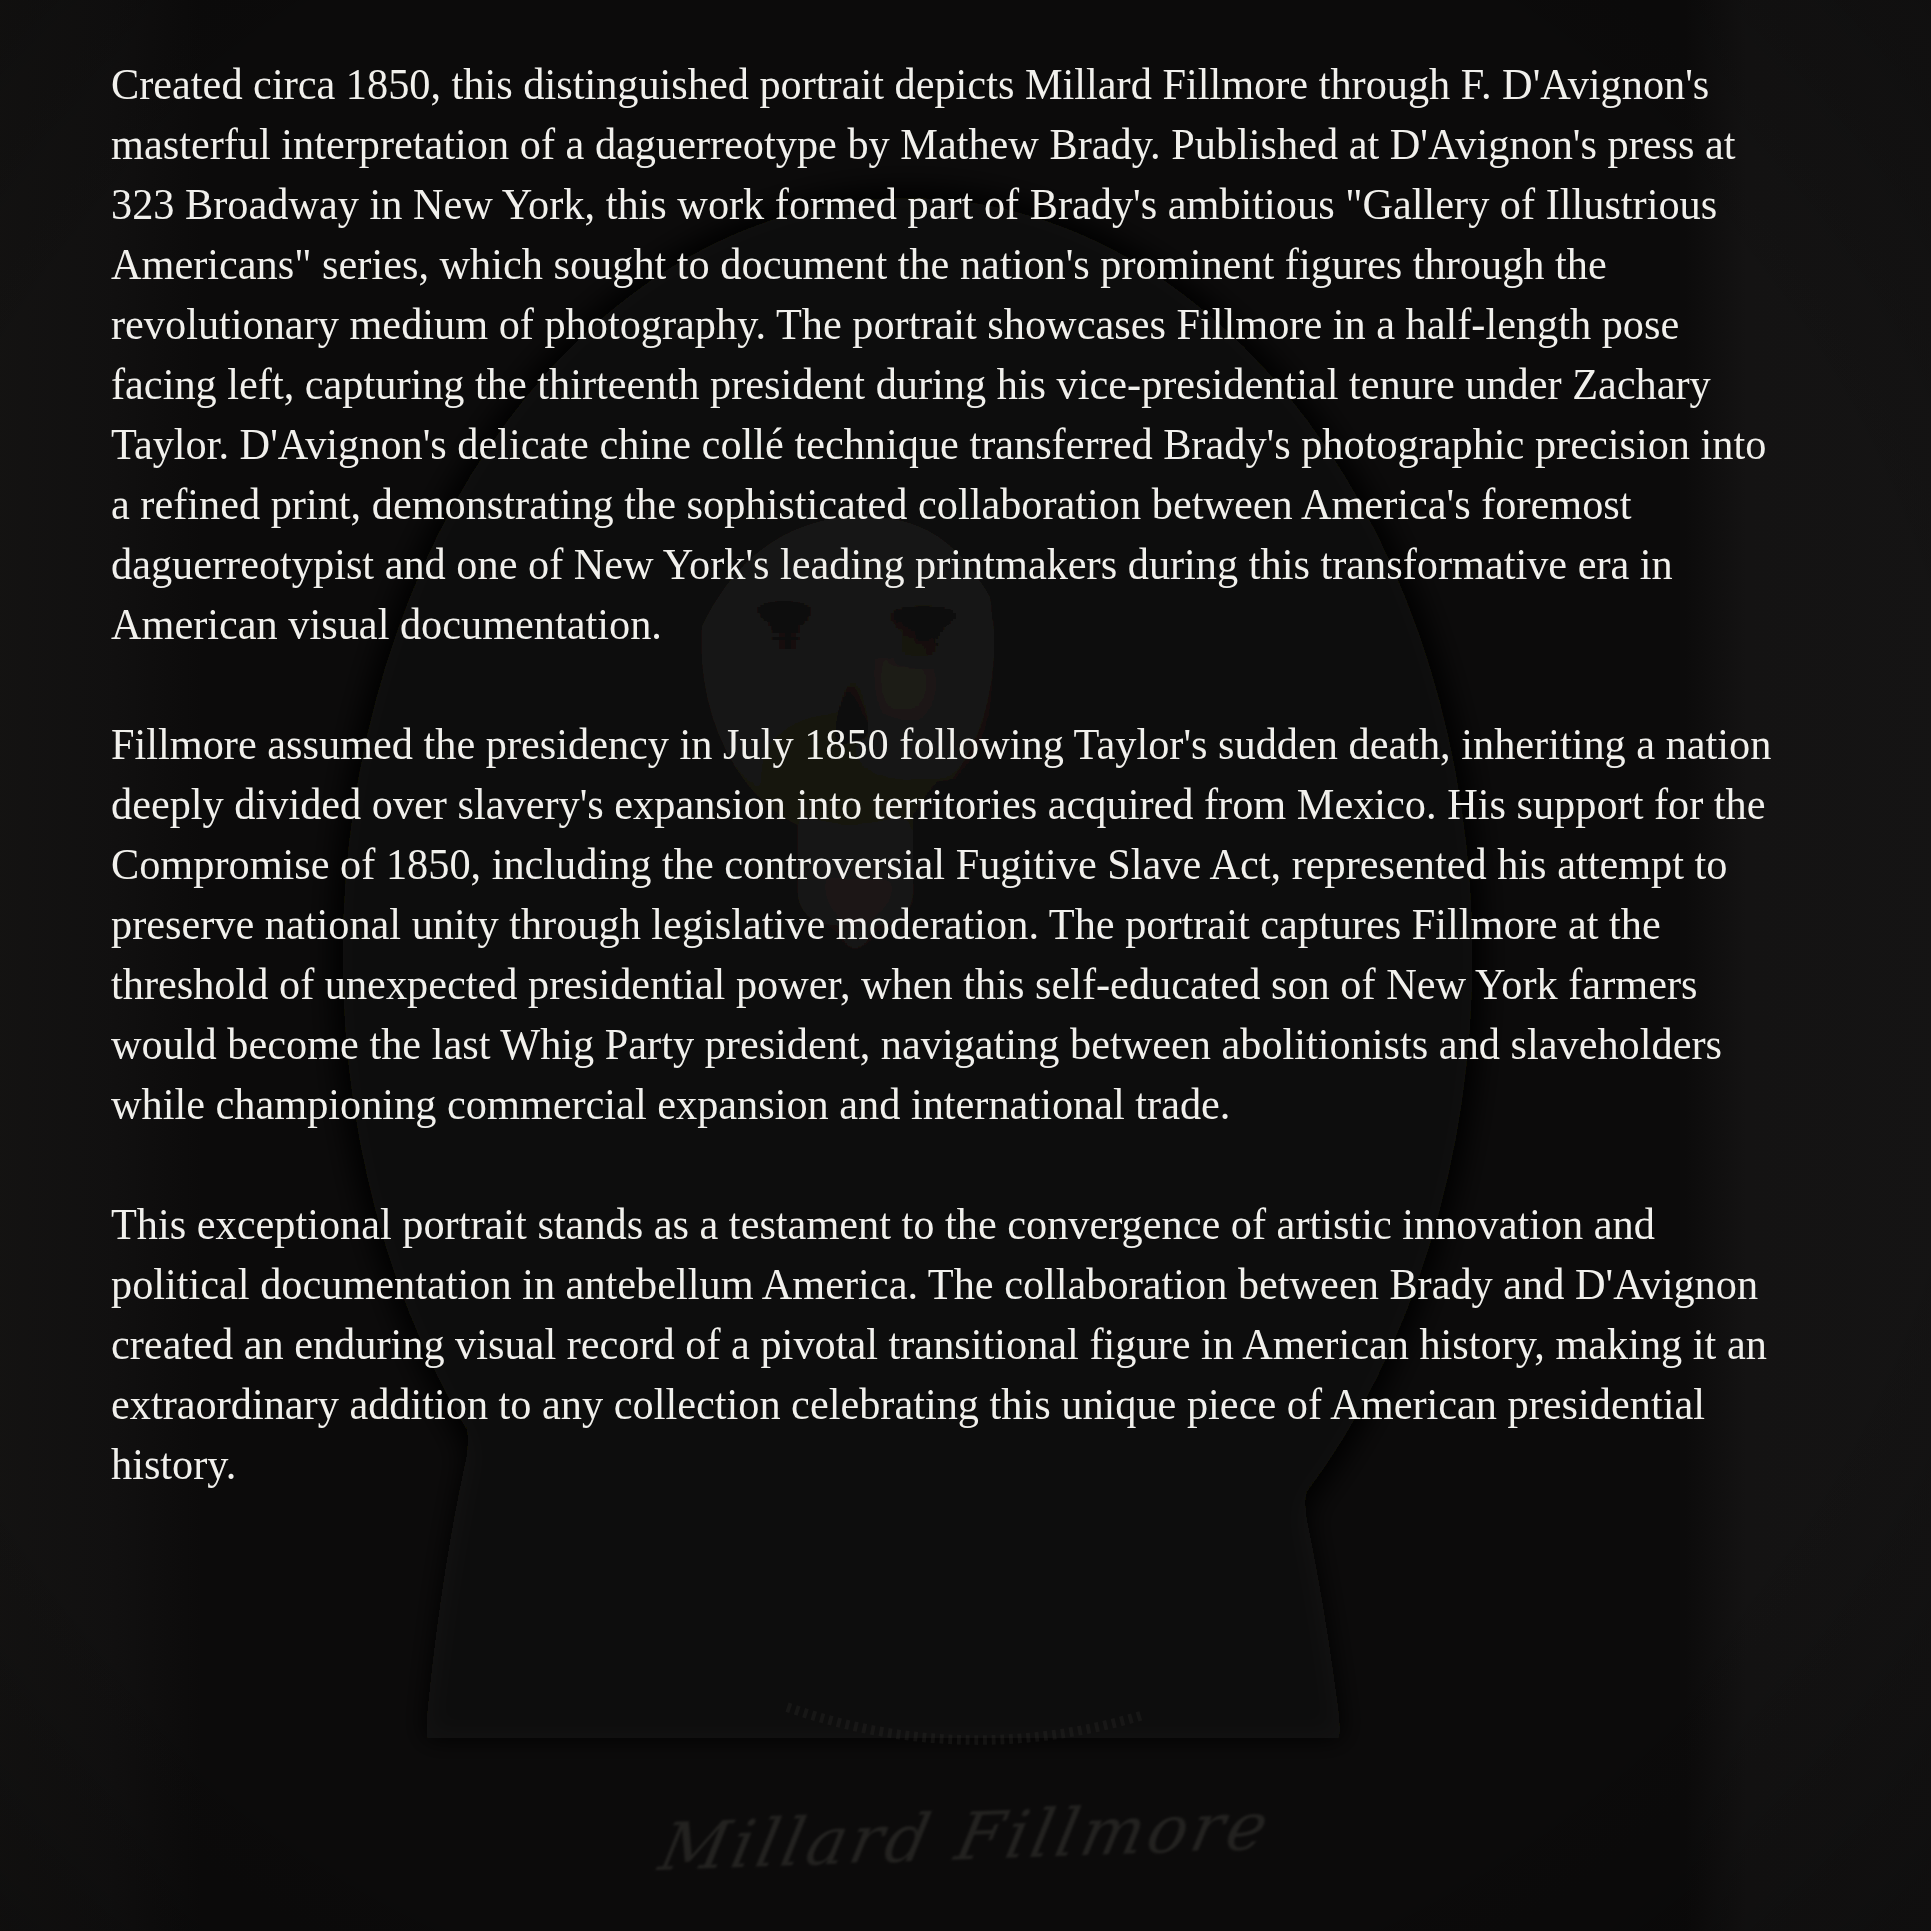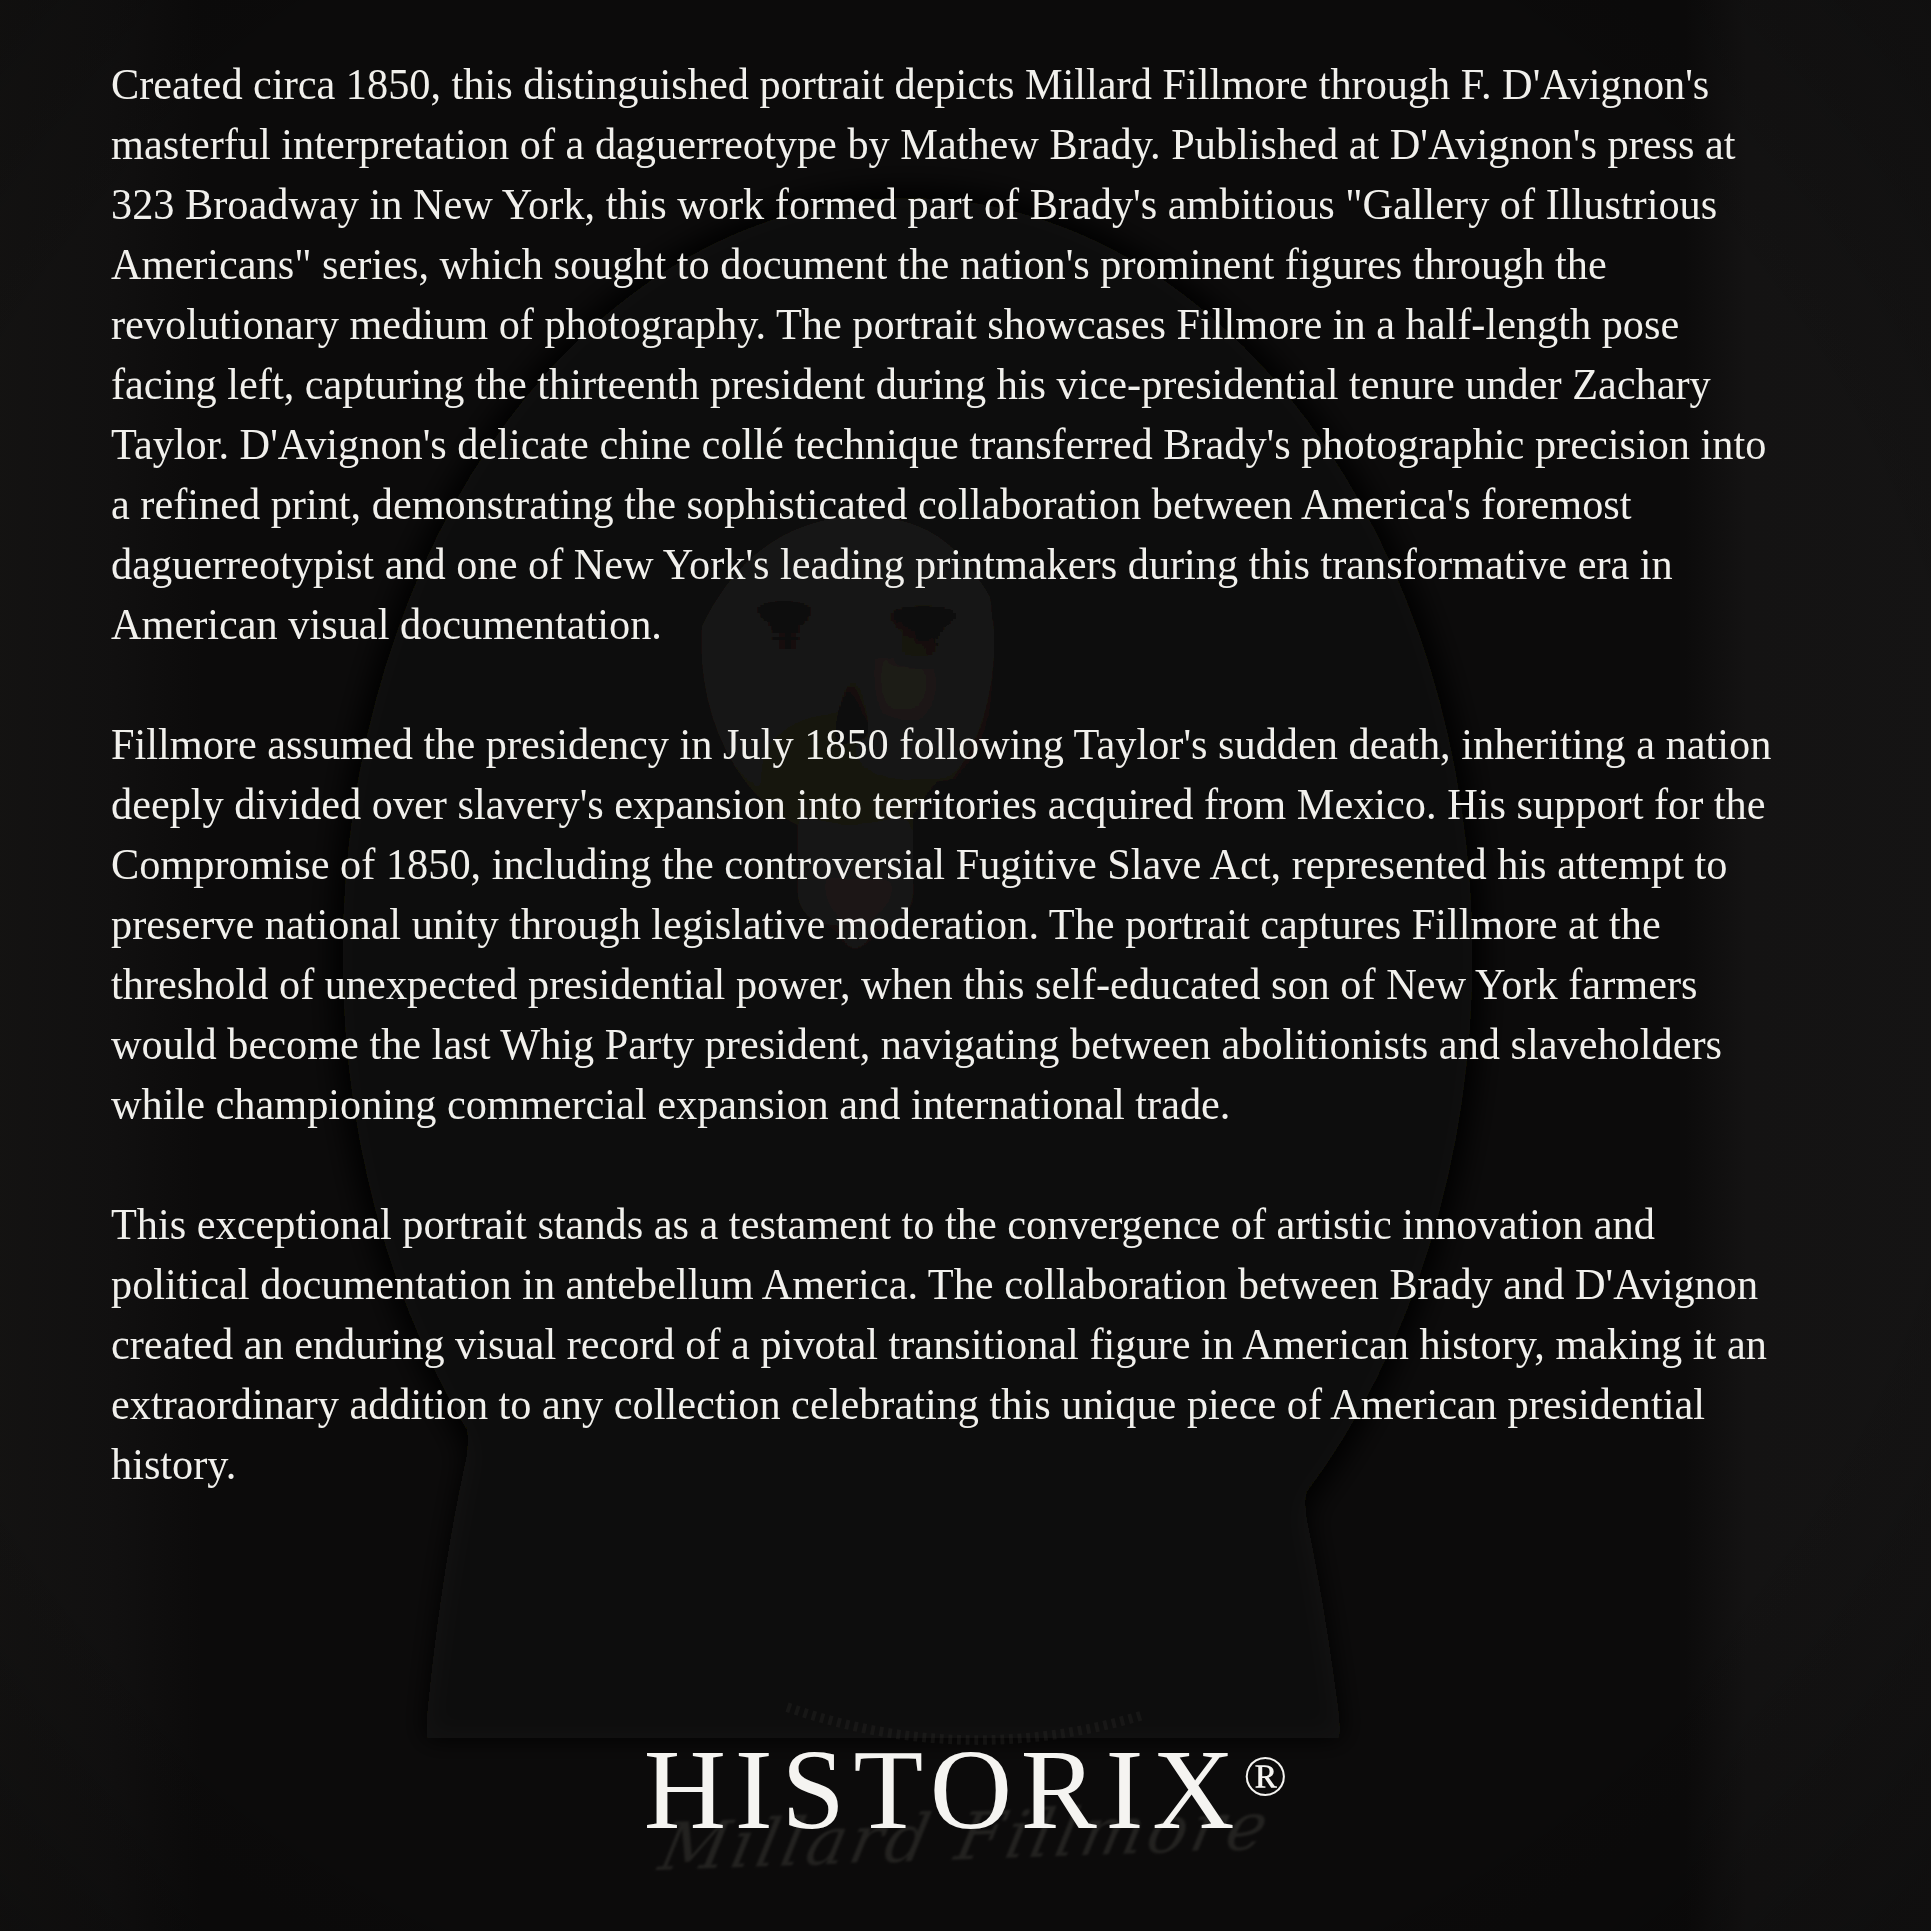--- a/index.html
+++ b/index.html
@@ -144,18 +144,15 @@
   </svg>
 
   <div class="signature">Millard Fillmore</div>
 
   <main class="copy">
     <p>Created circa 1850, this distinguished portrait depicts Millard Fillmore through F. D'Avignon's masterful interpretation of a daguerreotype by Mathew Brady. Published at D'Avignon's press at 323 Broadway in New York, this work formed part of Brady's ambitious "Gallery of Illustrious Americans" series, which sought to document the nation's prominent figures through the revolutionary medium of photography. The portrait showcases Fillmore in a half-length pose facing left, capturing the thirteenth president during his vice-presidential tenure under Zachary Taylor. D'Avignon's delicate chine collé technique transferred Brady's photographic precision into a refined print, demonstrating the sophisticated collaboration between America's foremost daguerreotypist and one of New York's leading printmakers during this transformative era in American visual documentation.</p>
     <p>Fillmore assumed the presidency in July 1850 following Taylor's sudden death, inheriting a nation deeply divided over slavery's expansion into territories acquired from Mexico. His support for the Compromise of 1850, including the controversial Fugitive Slave Act, represented his attempt to preserve national unity through legislative moderation. The portrait captures Fillmore at the threshold of unexpected presidential power, when this self-educated son of New York farmers would become the last Whig Party president, navigating between abolitionists and slaveholders while championing commercial expansion and international trade.</p>
     <p>This exceptional portrait stands as a testament to the convergence of artistic innovation and political documentation in antebellum America. The collaboration between Brady and D'Avignon created an enduring visual record of a pivotal transitional figure in American history, making it an extraordinary addition to any collection celebrating this unique piece of American presidential history.</p>
   </main>
 
-  <div class="logo">
-    <span>HISTORIX</span><span class="reg">®</span>
-  </div>
 
 </div>
 
 
 </body></html>

